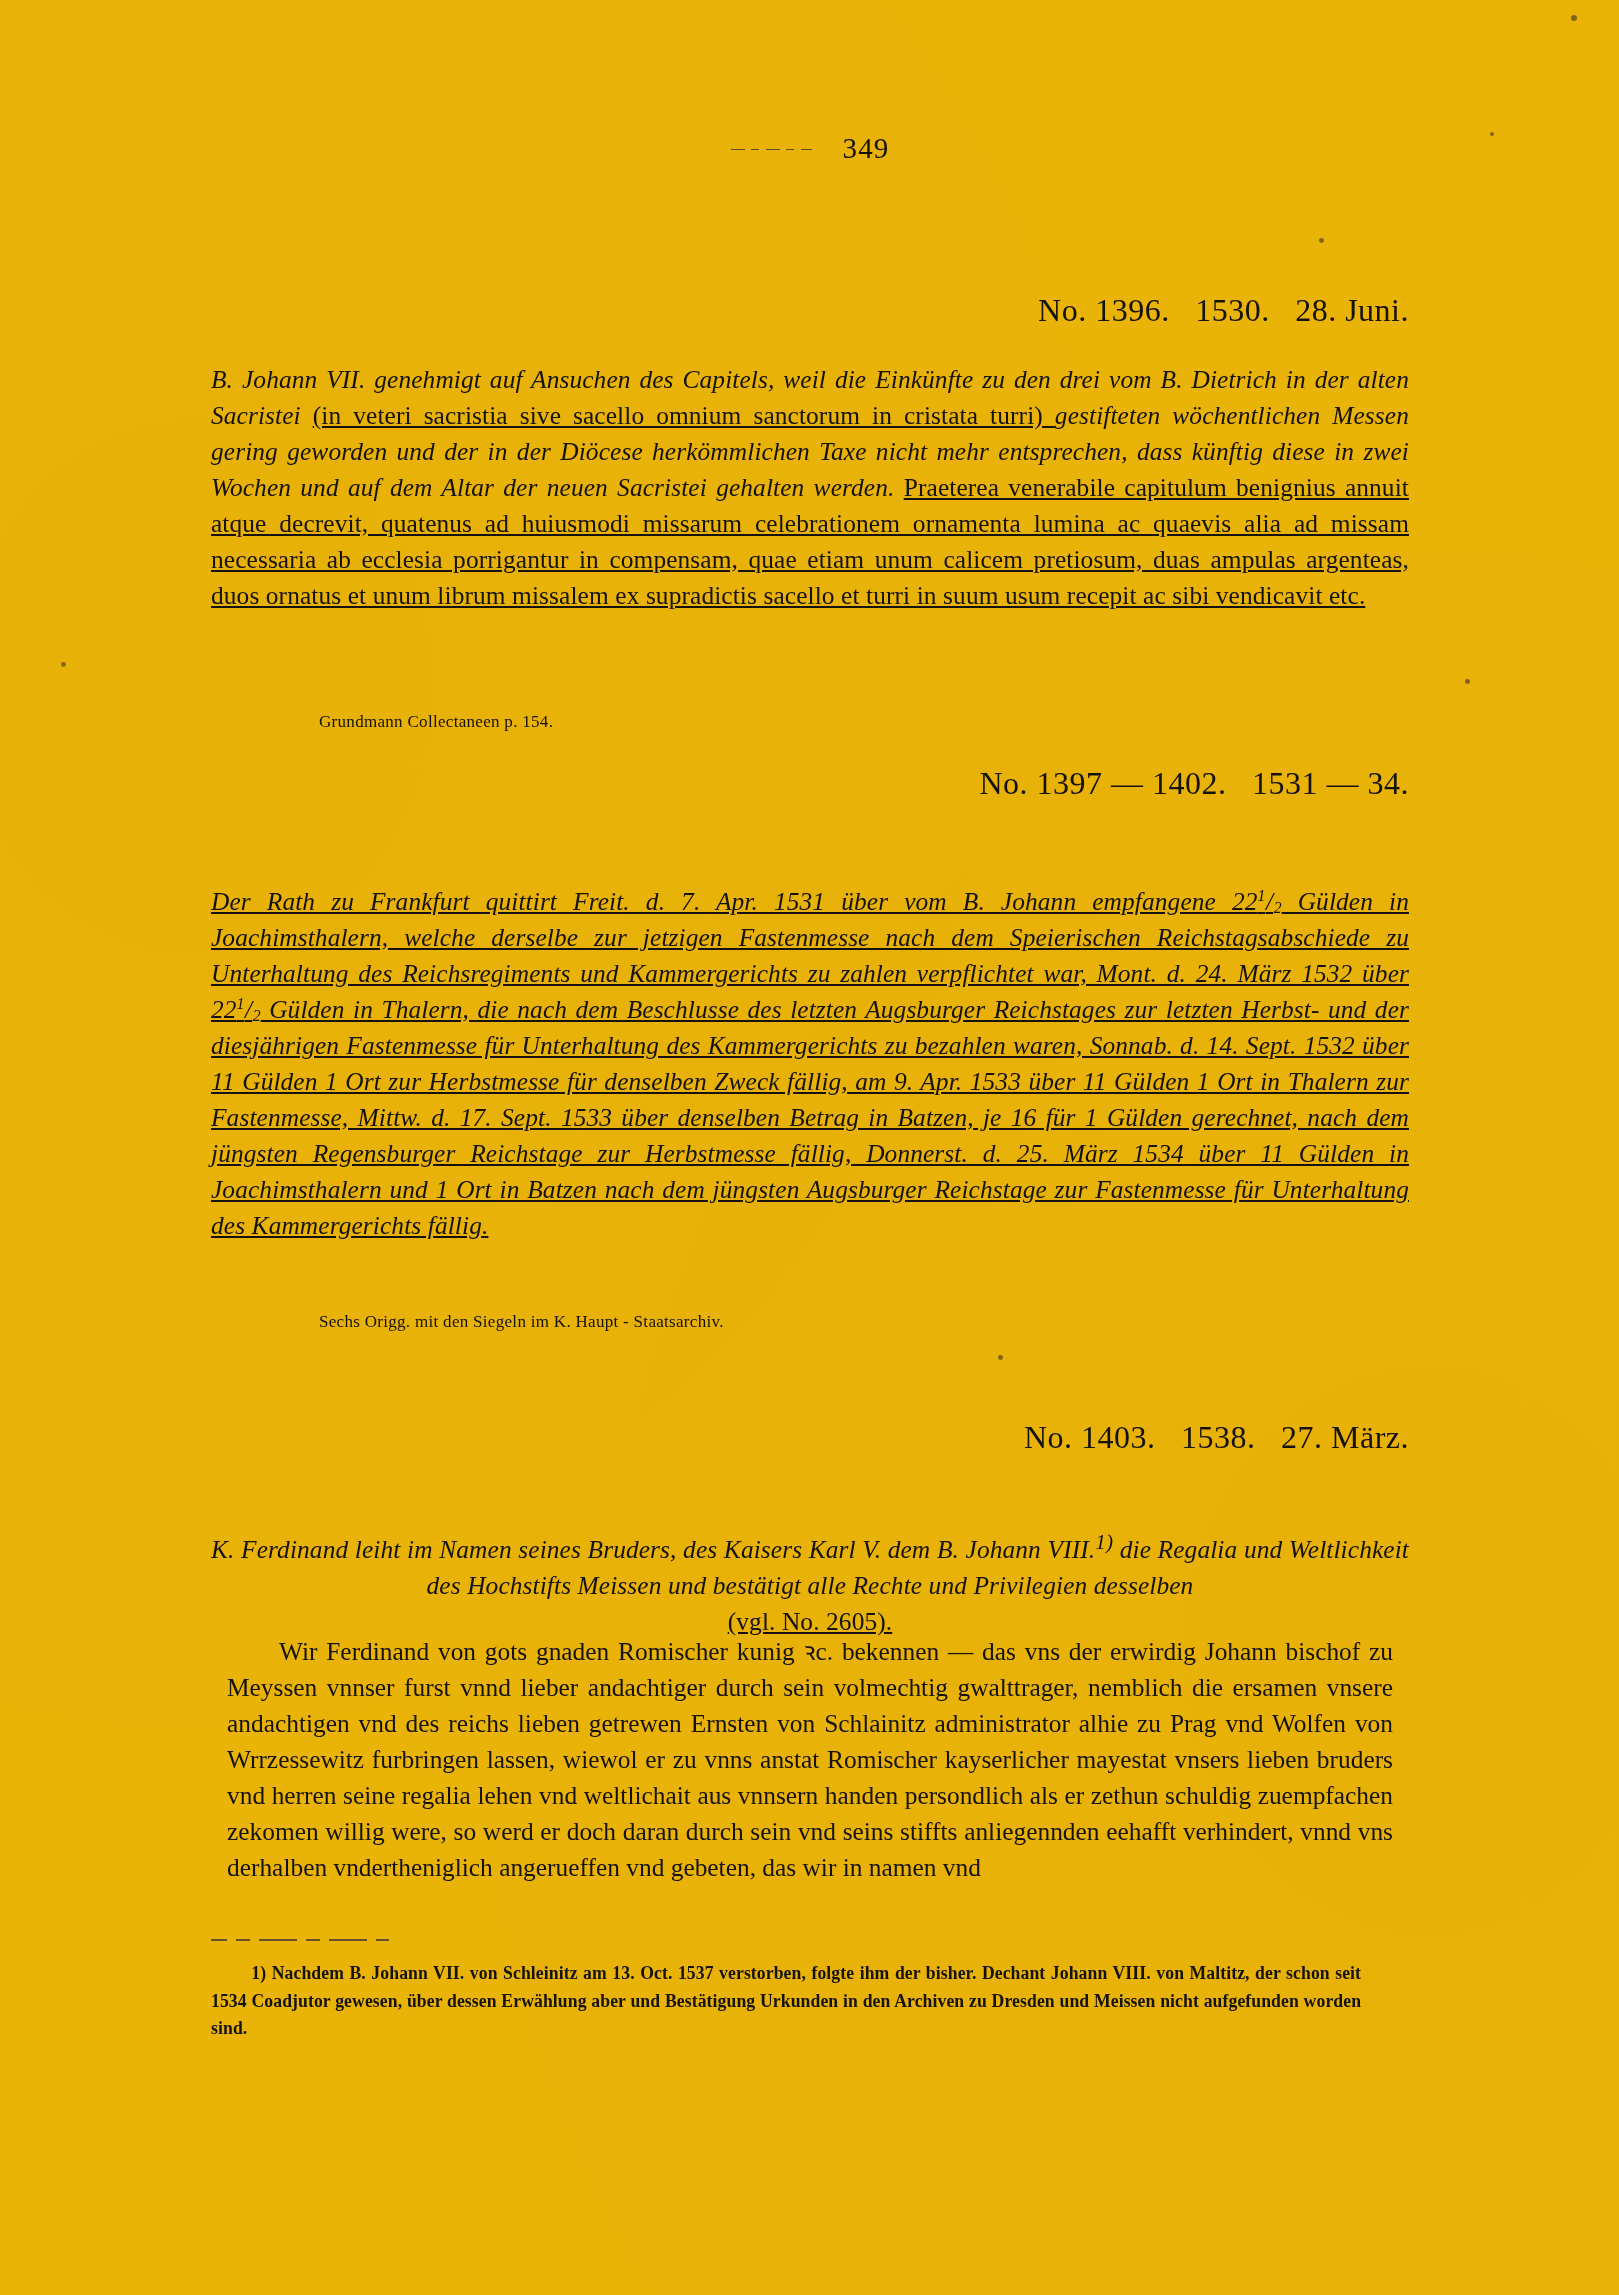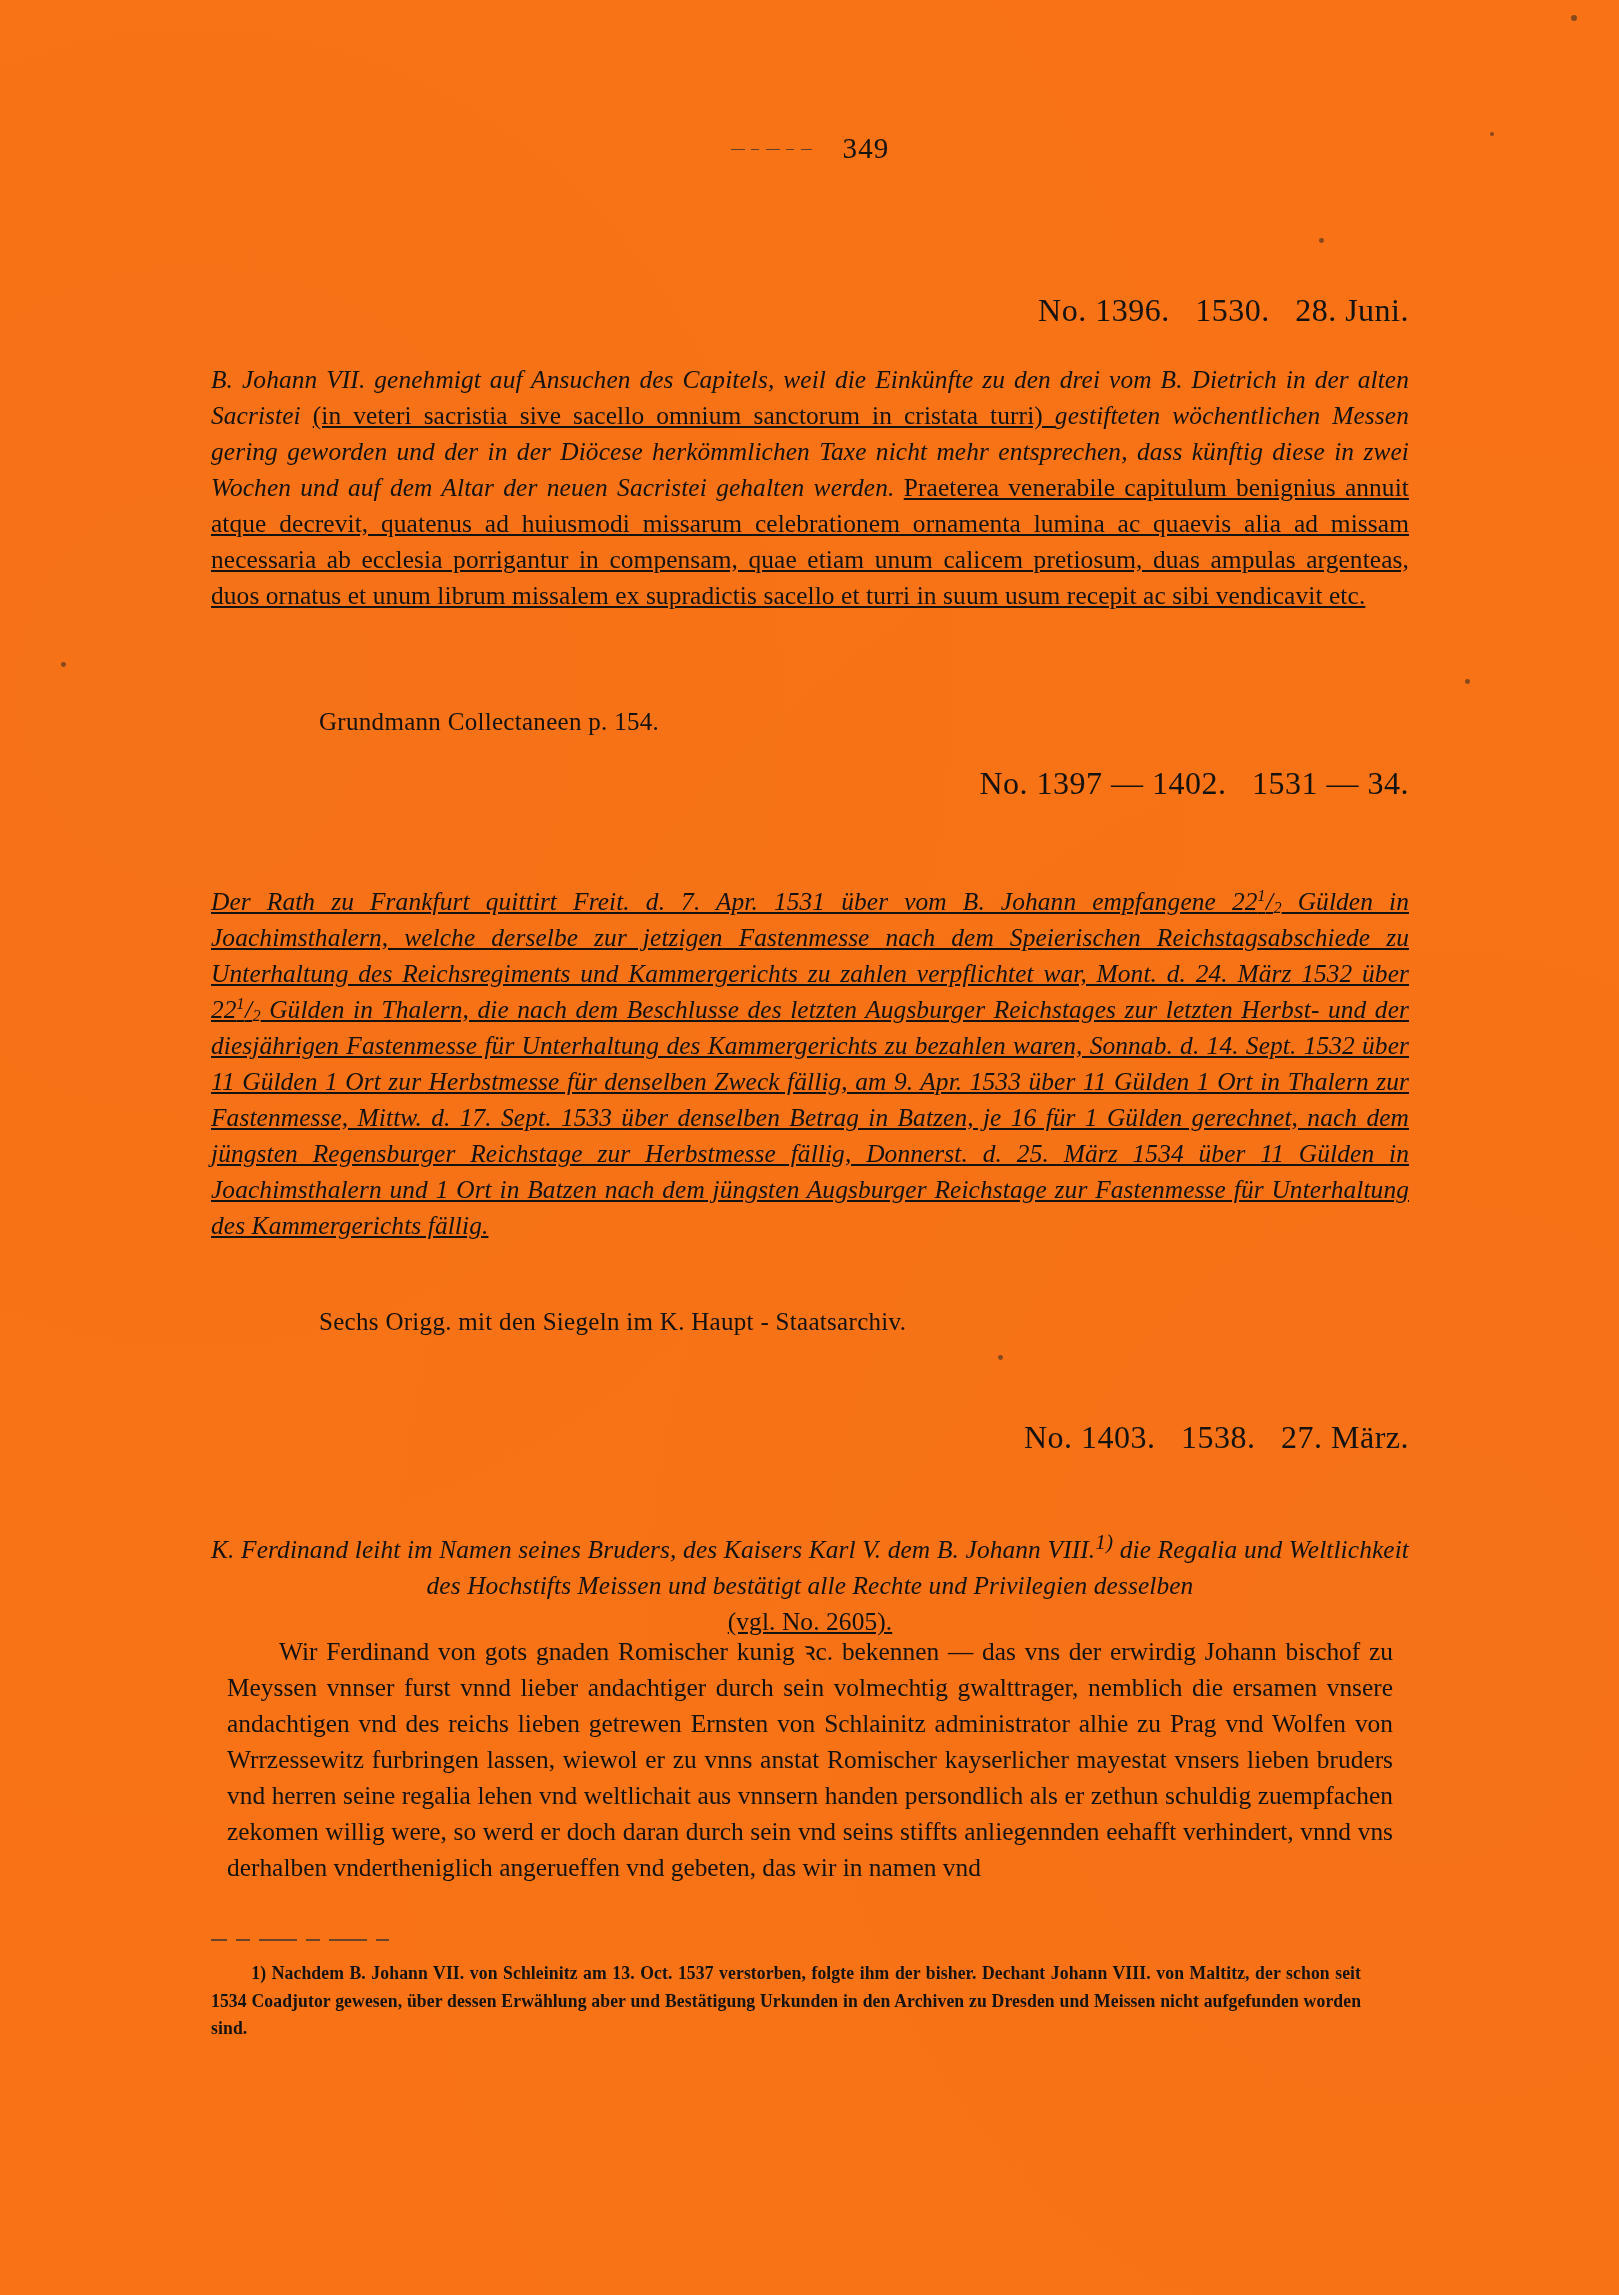--- a/index.html
+++ b/index.html
@@ -8,21 +8,21 @@
     background: #ffffff;
   }
   body {
     font-family: "Liberation Serif", "DejaVu Serif", serif;
     color: #15120f;
   }
   .page {
     position: relative;
     width: 1620px;
     height: 2295px;
-    background: #f97316;
+    background: #eab308;
     overflow: hidden;
   }
   
   .paper-tint {
     position: absolute;
     inset: 0;
     background:
       radial-gradient(ellipse at 12% 30%, rgba(0,0,0,0.012), rgba(0,0,0,0) 60%),
       radial-gradient(ellipse at 88% 72%, rgba(0,0,0,0.012), rgba(0,0,0,0) 62%);
     pointer-events: none;
@@ -99,21 +99,21 @@
     font-size: 25.4px;
     line-height: 36px;
     text-align: justify;
     text-align-last: left;
     text-indent: 52px;
   }
 
   
   .source {
     margin: 0;
-    font-size: 25px;
+    font-size: 17px;
     line-height: 27px;
     letter-spacing: 0.3px;
     padding-left: 108px;
   }
 
   
   .frac {
     white-space: nowrap;
     font-style: italic;
   }

